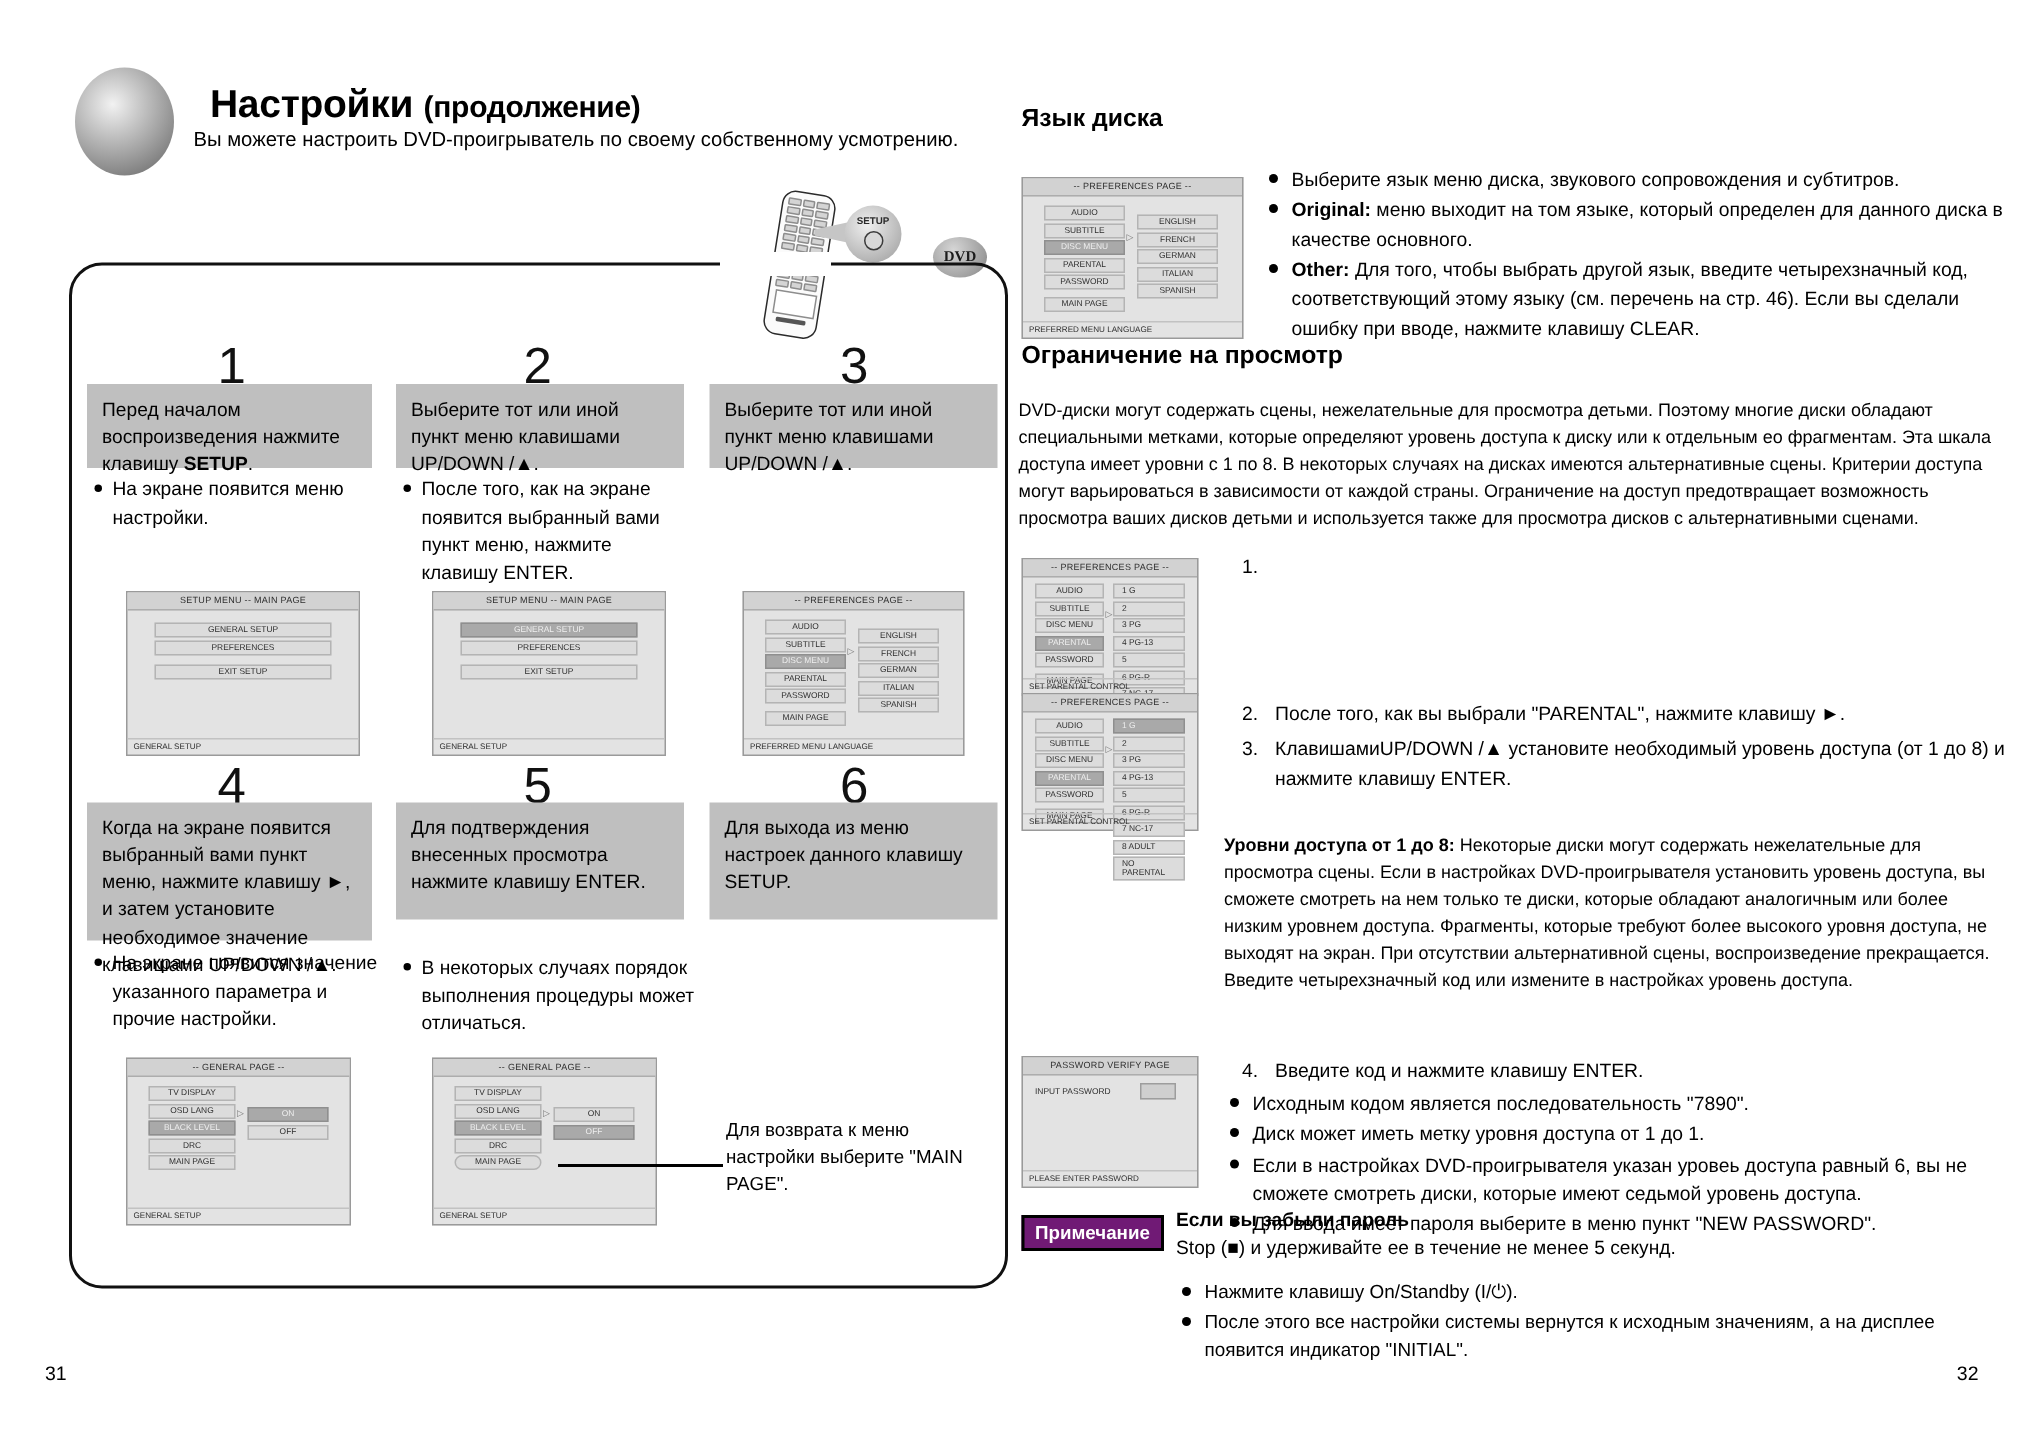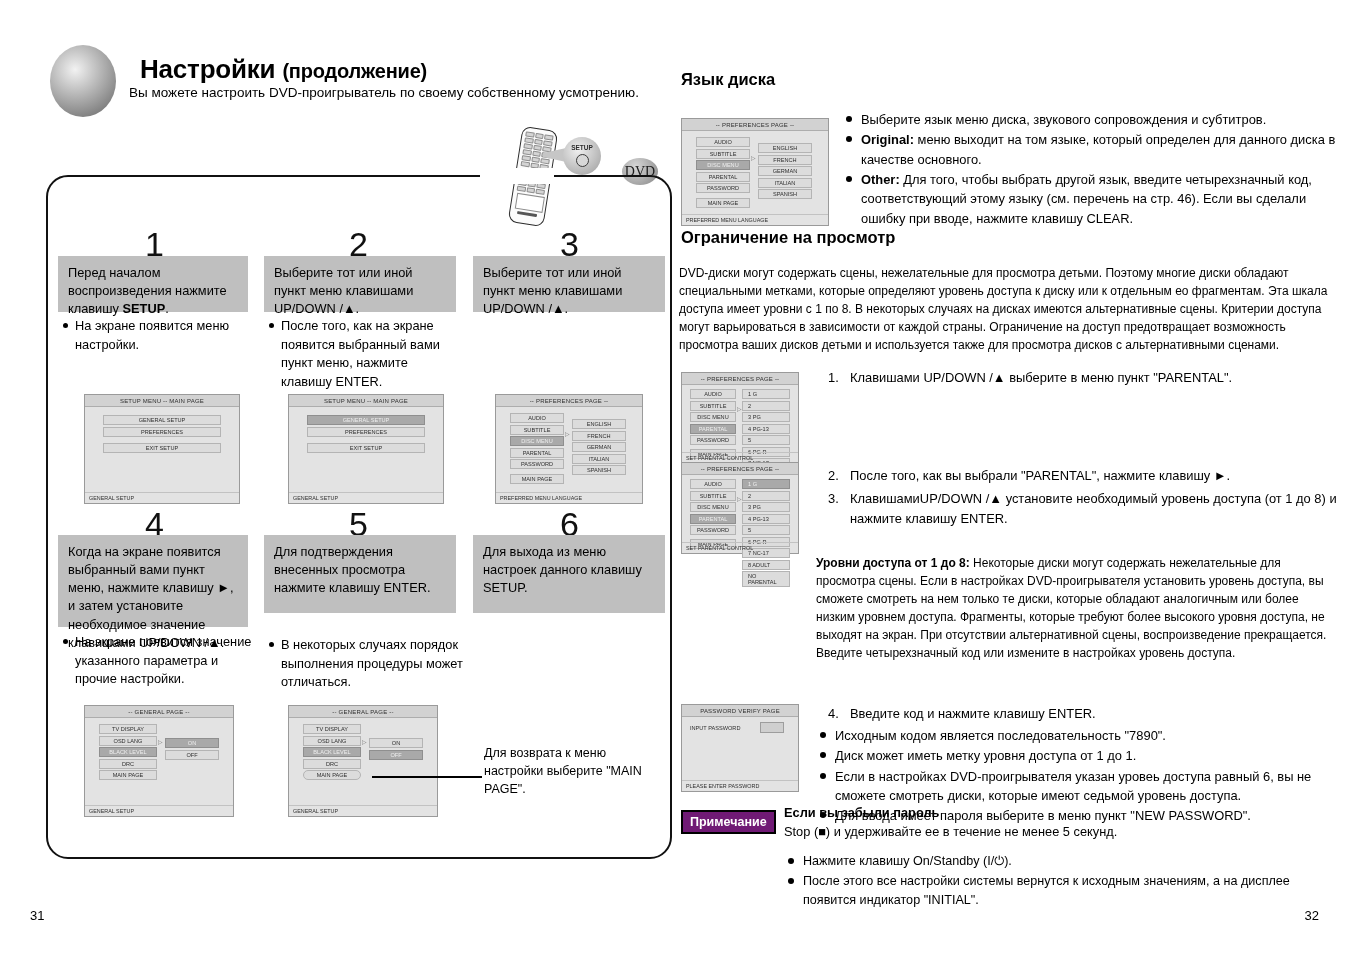--- a/index.html
+++ b/index.html
@@ -63,21 +63,21 @@
     display:flex;flex-direction:column;align-items:center;justify-content:center;
   }
   .setup-bubble span{font-size:6.5px;font-weight:bold;color:#2b2b2b;line-height:1;}
   .setup-bubble .knob{
     width:11px;height:11px;border-radius:50%;border:1.3px solid #3a3a3a;background:#d8d8d8;margin-top:2px;
   }
   .dvd-badge{
     position:absolute;left:125px;top:33px;width:36px;height:27px;border-radius:50%;
     background:radial-gradient(circle at 38% 32%,#d6d6d6,#9e9e9e 70%,#7c7c7c 100%);
     display:flex;align-items:center;justify-content:center;
-    font-size:14px;font-weight:normal;color:#1c1c1c;font-family:"Liberation Serif",serif;text-align:center;
+    font-size:10px;font-weight:bold;color:#1c1c1c;font-family:"Liberation Serif",serif;text-align:center;
   }
 
   
   .frame{
     position:absolute;left:46px;top:175px;width:622px;height:680px;
     border:2.5px solid #111;border-radius:22px;
   }
   .frame-gapmask{
     position:absolute;left:480px;top:168px;width:74px;height:16px;background:#fff;
   }
@@ -395,21 +395,20 @@
           <div class="osd-item left">8 ADULT</div>
           <div class="osd-item left">NO PARENTAL</div>
         </div>
       </div>
       <div class="osd-foot">SET PARENTAL CONTROL</div>
     </div>
 
     <div class="olist" style="left:152px;top:368px;width:510px;">
       <div class="li">
         <span class="n">1.</span>
-        <span>Клавишами UP/DOWN    /▲ выберите в меню пункт "PARENTAL".</span>
       </div>
     </div>
 
     <div class="osd" style="left:5px;top:462px;width:118px;height:92px;">
       <div class="osd-title">-- PREFERENCES PAGE --</div>
       <div class="osd-body" style="height:calc(100% - 24px);">
         <div class="osd-col" style="left:8px;top:4px;width:46px;">
           <div class="osd-item">AUDIO</div>
           <div class="osd-item">SUBTITLE</div>
           <div class="osd-item">DISC MENU</div>

